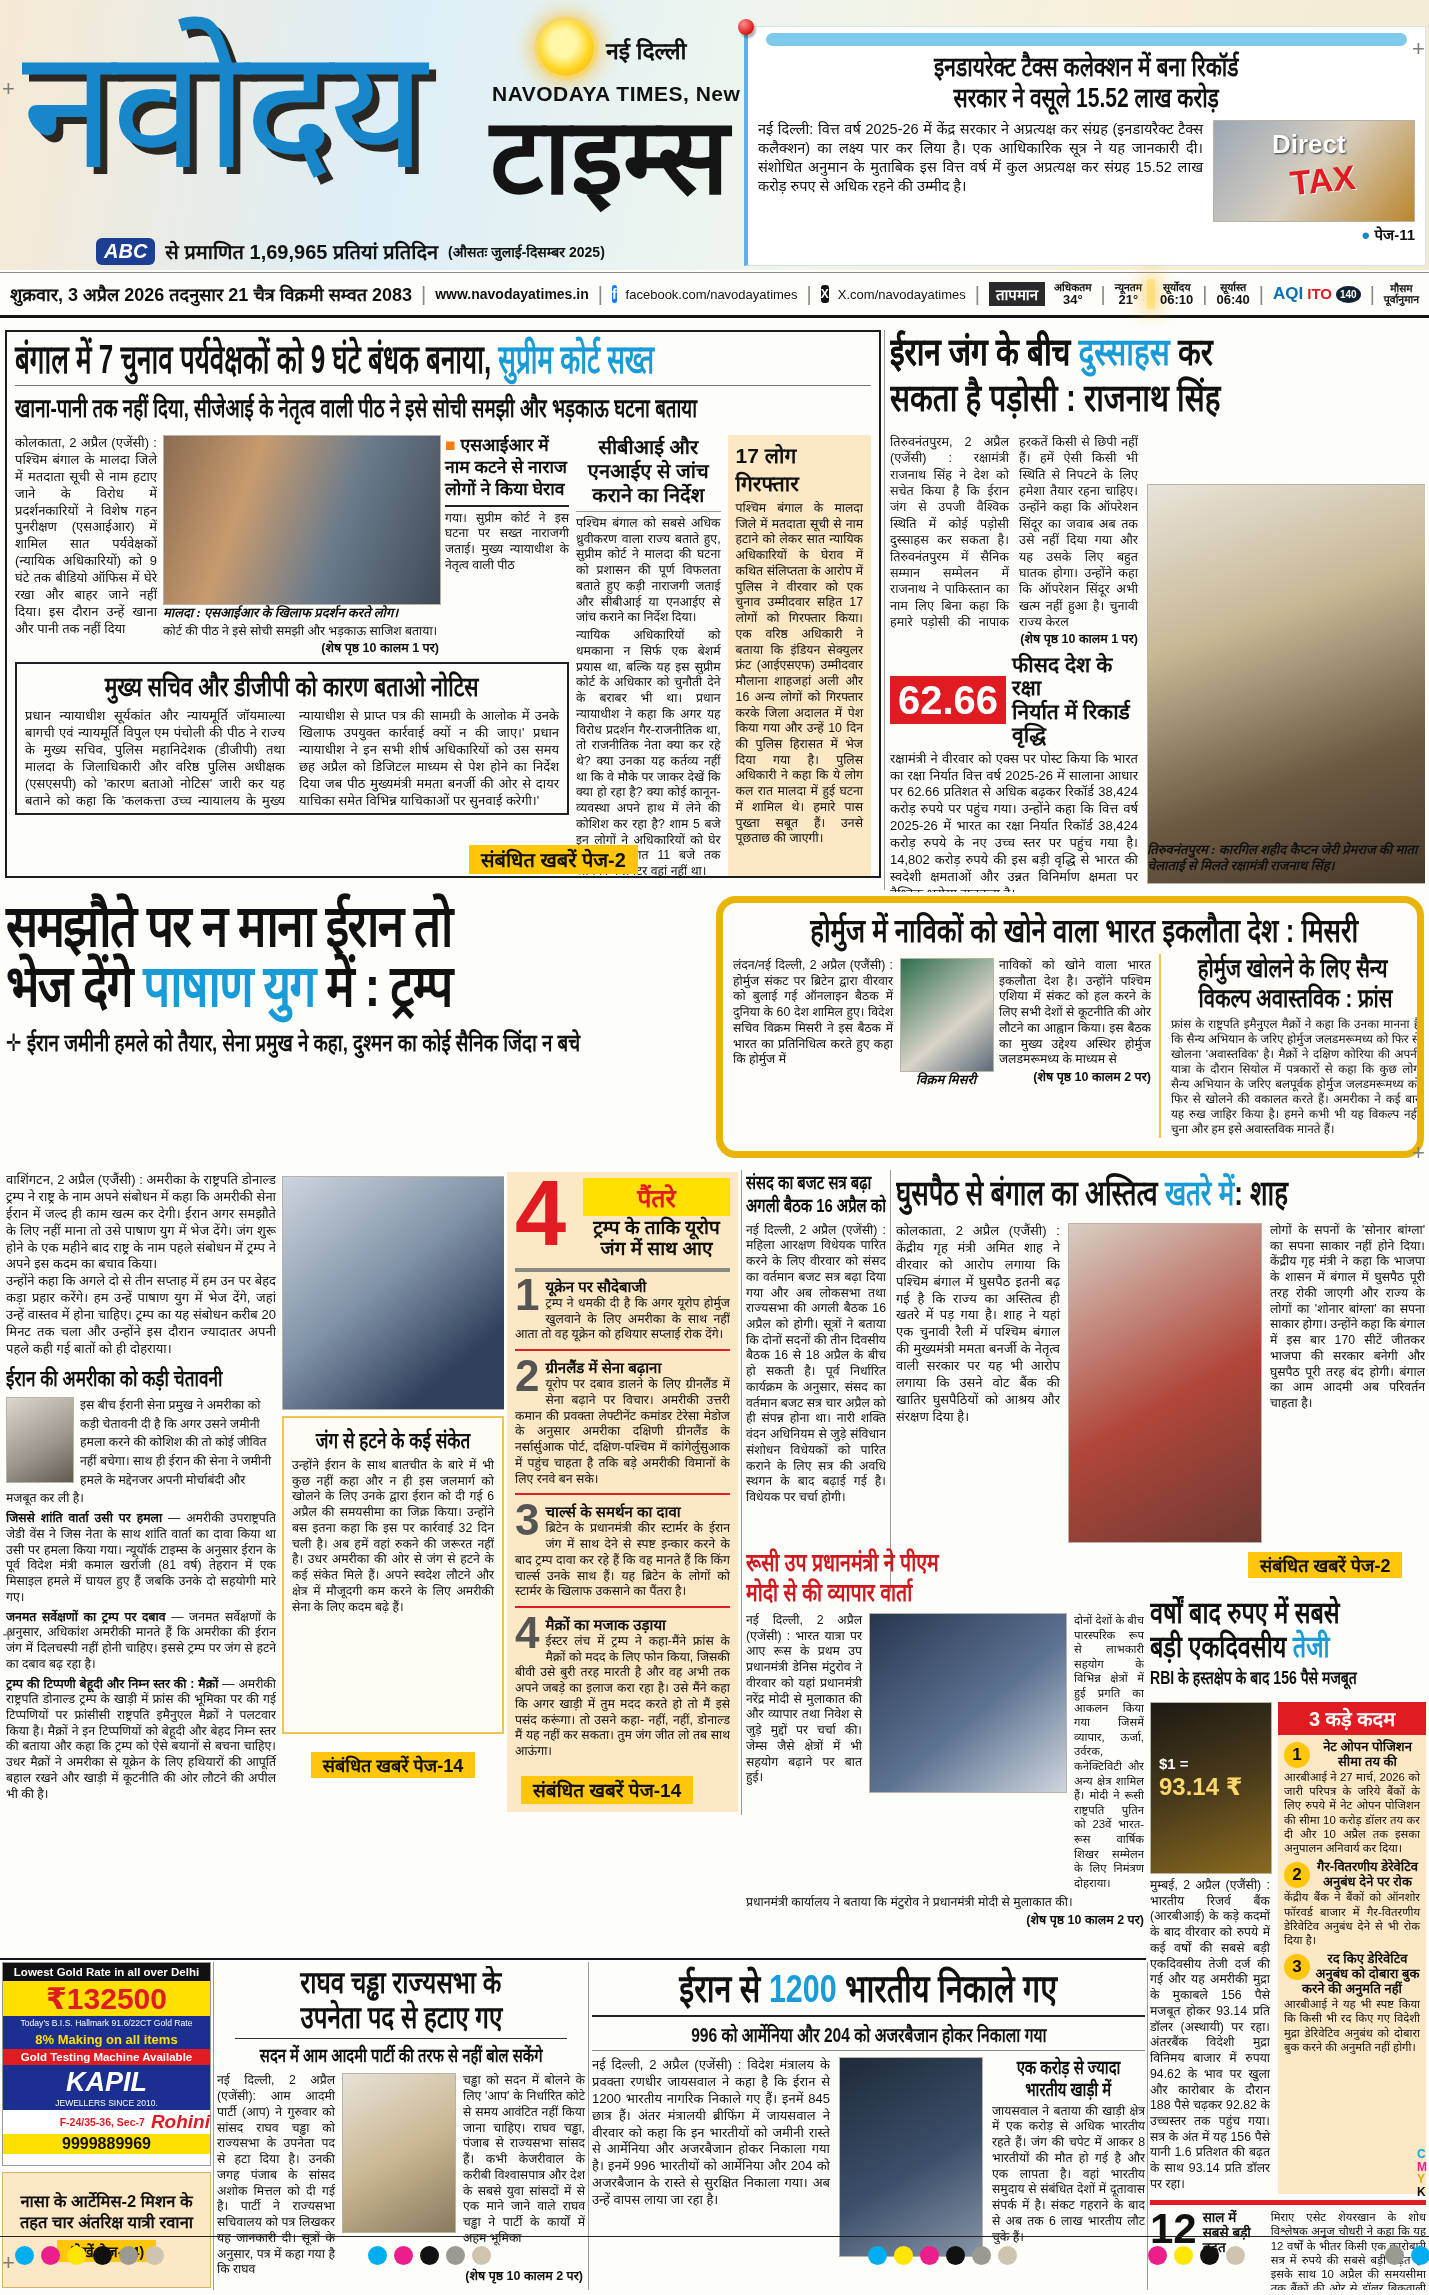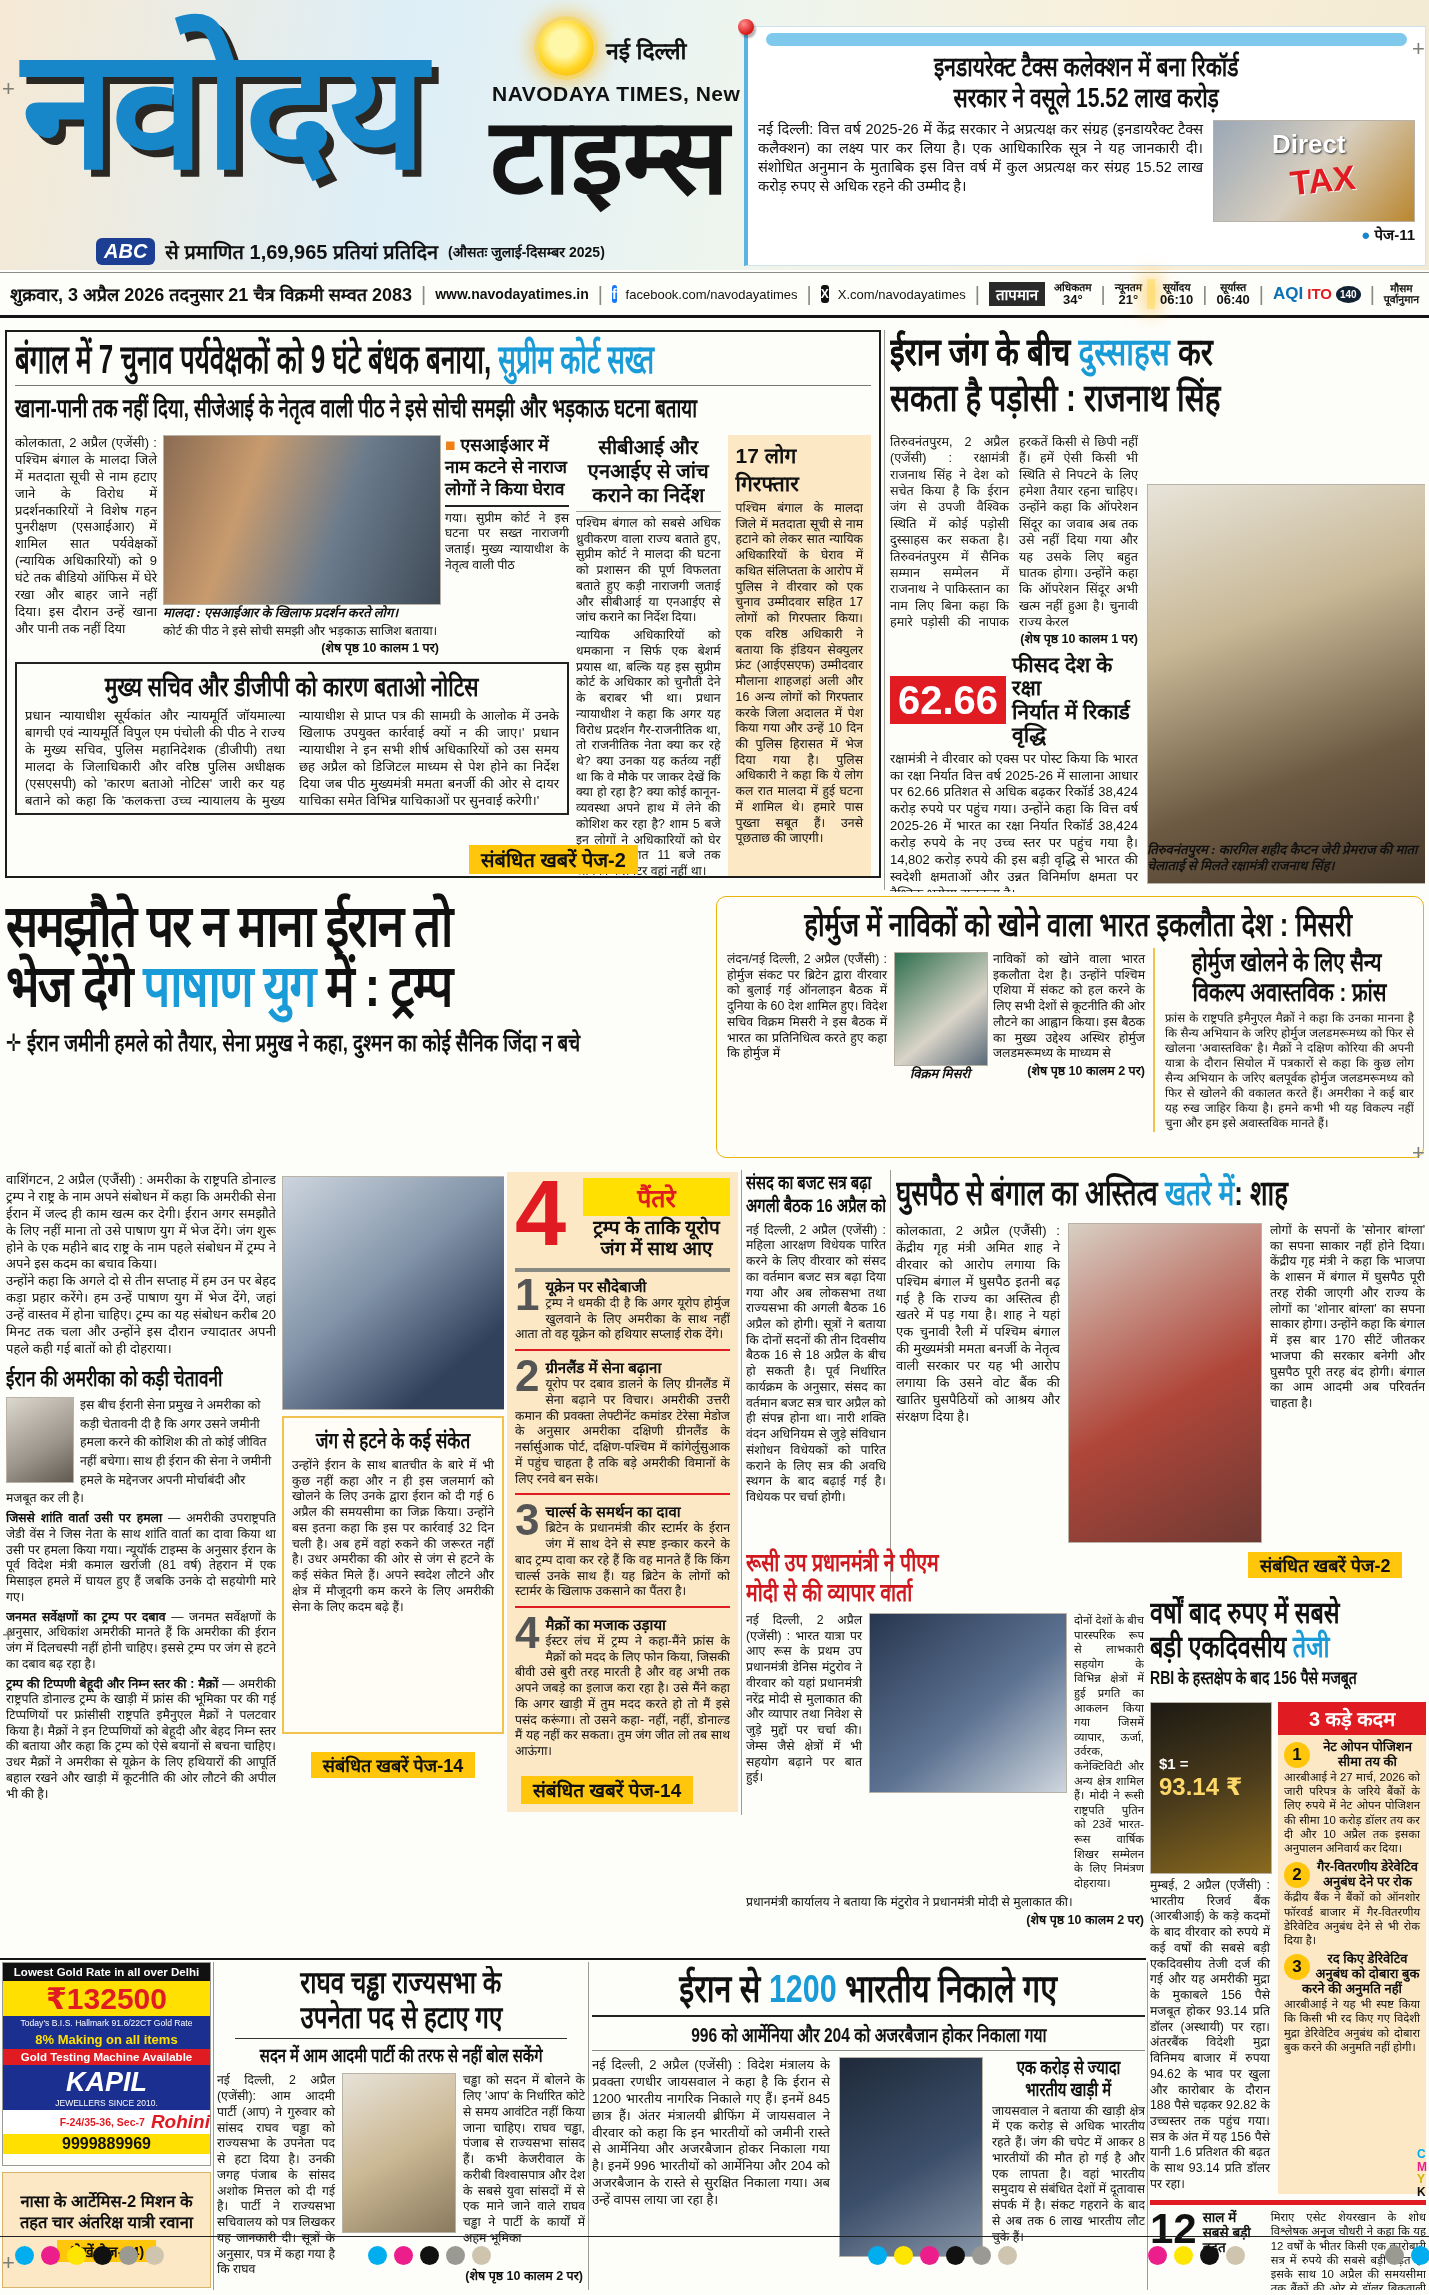--- a/index.html
+++ b/index.html
@@ -14,35 +14,35 @@
   .cond65{display:inline-block;transform:scaleX(.65);transform-origin:0 50%;white-space:nowrap}
   .condc{display:inline-block;transform:scaleX(.78);transform-origin:50% 50%;white-space:nowrap}
   .tag{background:#ffc60b;font-weight:bold;display:inline-block;padding:1px 12px;color:#111}
   .photo{position:relative;overflow:hidden;border:1px solid #b9b2a6}
   .cap{font-family:"Liberation Serif","DejaVu Serif",serif;font-style:italic;font-weight:bold;font-size:13px;line-height:1.2}
   .vrule{position:absolute;width:1px;background:#9b9b93}
   .hline{position:absolute;border-top:2px solid #161616}
   .bt{font-size:13px;line-height:1.3}
   .bt2{font-size:12.3px;line-height:1.28}
   .headband{background:linear-gradient(100deg,#f6e9d4 0%,#ddeef7 28%,#eef5ee 52%,#f9efd8 78%,#f3ead4 100%)}
-  .masthead{font-weight:700;color:#1787c9;text-shadow:7px 7px 0 #2b2723;line-height:.95;letter-spacing:-4px}
+  .masthead{font-weight:400;color:#1787c9;text-shadow:7px 7px 0 #2b2723;line-height:.95;letter-spacing:-4px}
   .sun{width:56px;height:56px;border-radius:50%;background:radial-gradient(circle at 45% 42%,#fff7a8 0 30%,#ffd41f 60%,#f7a414 100%);box-shadow:0 0 0 4px rgba(255,212,31,.35),0 0 18px 8px rgba(255,180,20,.55)}
   .abclogo{background:#1c3f94;color:#fff;font-weight:900;font-style:italic;border-radius:6px;padding:2px 8px;font-size:20px}
   .dl{display:flex;align-items:center;gap:9px;padding:0 10px;border-top:1px solid #8c8c86;border-bottom:3px solid #131313;height:46px;box-sizing:border-box}
   .dl .sep{color:#8a8a82;font-size:20px;font-weight:300}
   .stack{display:flex;flex-direction:column;align-items:center;line-height:1.05}
   .stack .lab{font-size:10.5px;font-weight:bold}
   .stack .val{font-size:13px;font-weight:bold}
   .chip{background:#2a2a2a;color:#fff;font-weight:bold;font-size:15px;padding:2px 7px}
   .creambox{background:#fce8c4}
   .statnum{background:#e01b22;color:#fff;font-weight:900;font-size:40px;padding:4px 8px;line-height:1}
   .circle-n{width:26px;height:26px;border-radius:50%;background:#ffc60b;color:#111;font-weight:900;font-size:17px;display:inline-flex;align-items:center;justify-content:center;float:left;margin:2px 5px 0 0}
   .dot{width:19px;height:19px;border-radius:50%;display:inline-block;margin-right:7px}
   .pin{width:16px;height:16px;border-radius:50%;background:radial-gradient(circle at 35% 30%,#ff8d8d,#d81616 70%);box-shadow:2px 3px 2px rgba(0,0,0,.3);display:inline-block}
-  .yb{border:1px solid #eab308;border-radius:10px;background:#fffdf8}
+  .yb{border:7px solid #eab308;border-radius:20px;background:#fffdf8}
   .fb{width:18px;height:18px;background:#1877f2;color:#fff;border-radius:3px;font-weight:900;font-size:14px;display:inline-flex;align-items:center;justify-content:center}
   .xx{width:18px;height:18px;background:#111;color:#fff;border-radius:3px;font-weight:900;font-size:12px;display:inline-flex;align-items:center;justify-content:center}
   .cross{position:absolute;color:#7d7d76;font-size:22px;font-weight:300}
 </style>
 </head>
 <body>
 
 <div class="abs headband" style="left:0;top:0;width:1429px;height:270px">
   <div class="abs masthead" style="left:22px;top:30px;font-size:168px">नवोदय</div>
   <div class="abs sun" style="left:538px;top:20px"></div>

